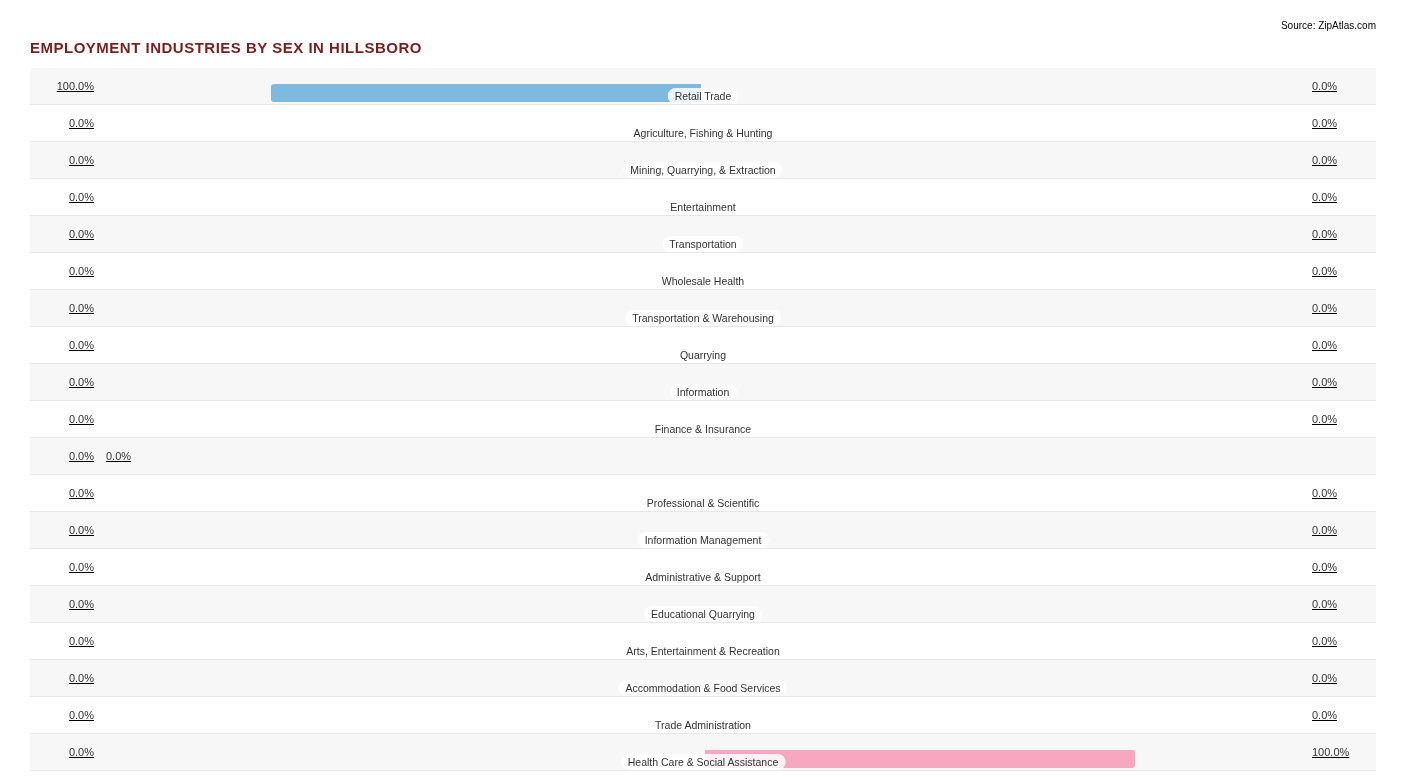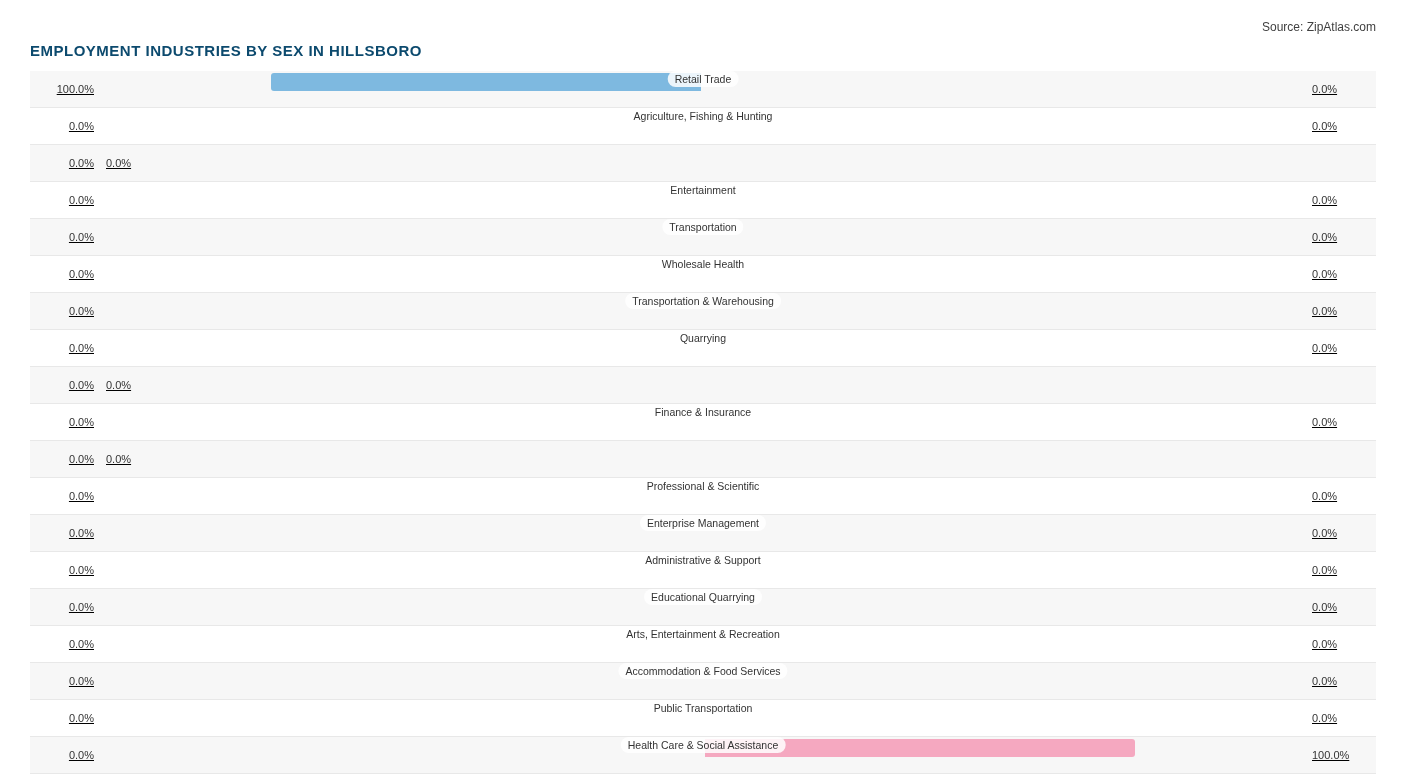--- a/index.html
+++ b/index.html
@@ -6,27 +6,27 @@
     body {
       font-family: Arial, sans-serif;
       background: #fff;
       width: 1406px;
       min-height: 777px;
       padding: 20px 30px;
     }
     .chart-title {
       font-size: 15px;
       font-weight: bold;
-      color: #0c4a6e;
+      color: #7f1d1d;
       letter-spacing: 0.5px;
       margin-bottom: 12px;
     }
     .source {
-      font-size: 12px;
-      color: #404040;
+      font-size: 10px;
+      color: #000000;
       text-align: right;
       margin-bottom: 8px;
     }
     .chart-area {
       width: 100%;
     }
     .row {
       display: flex;
       align-items: center;
       height: 37px;
@@ -41,21 +41,21 @@
       width: 70px;
       text-align: right;
       font-size: 11px;
       color: #333;
       padding-right: 6px;
       flex-shrink: 0;
     }
     .bars-container {
       flex: 1;
       display: flex;
-      align-items: flex-start;
+      align-items: flex-end;
       height: 100%;
       position: relative;
     }
     .left-bar-wrap {
       flex: 1;
       display: flex;
       justify-content: flex-end;
       align-items: center;
       height: 22px;
       padding-right: 2px;
@@ -131,20 +131,29 @@
       </div>
       <div class="label-center">Agriculture, Fishing &amp; Hunting</div>
       <div class="right-bar-wrap">
         <div class="bar-pink" style="width:0px;"></div>
       </div>
     </div>
     <div class="right-val">0.0%</div>
   </div>
       <div class="row">
     <div class="left-val">0.0%</div>
+    <div class="bars-container">
+      <div class="left-bar-wrap">
+        <div class="bar-blue" style="width:0px;"></div>
+      </div>
+      <div class="label-center">Mining, Quarrying, &amp; Extraction</div>
+      <div class="right-bar-wrap">
+        <div class="bar-pink" style="width:0px;"></div>
+      </div>
+    </div>
     <div class="right-val">0.0%</div>
   </div>
       <div class="row">
     <div class="left-val">0.0%</div>
     <div class="bars-container">
       <div class="left-bar-wrap">
         <div class="bar-blue" style="width:0px;"></div>
       </div>
       <div class="label-center">Entertainment</div>
       <div class="right-bar-wrap">
@@ -200,20 +209,29 @@
       </div>
       <div class="label-center">Quarrying</div>
       <div class="right-bar-wrap">
         <div class="bar-pink" style="width:0px;"></div>
       </div>
     </div>
     <div class="right-val">0.0%</div>
   </div>
       <div class="row">
     <div class="left-val">0.0%</div>
+    <div class="bars-container">
+      <div class="left-bar-wrap">
+        <div class="bar-blue" style="width:0px;"></div>
+      </div>
+      <div class="label-center">Information</div>
+      <div class="right-bar-wrap">
+        <div class="bar-pink" style="width:0px;"></div>
+      </div>
+    </div>
     <div class="right-val">0.0%</div>
   </div>
       <div class="row">
     <div class="left-val">0.0%</div>
     <div class="bars-container">
       <div class="left-bar-wrap">
         <div class="bar-blue" style="width:0px;"></div>
       </div>
       <div class="label-center">Finance &amp; Insurance</div>
       <div class="right-bar-wrap">
@@ -238,21 +256,21 @@
       </div>
     </div>
     <div class="right-val">0.0%</div>
   </div>
       <div class="row">
     <div class="left-val">0.0%</div>
     <div class="bars-container">
       <div class="left-bar-wrap">
         <div class="bar-blue" style="width:0px;"></div>
       </div>
-      <div class="label-center">Enterprise Management</div>
+      <div class="label-center">Information Management</div>
       <div class="right-bar-wrap">
         <div class="bar-pink" style="width:0px;"></div>
       </div>
     </div>
     <div class="right-val">0.0%</div>
   </div>
       <div class="row">
     <div class="left-val">0.0%</div>
     <div class="bars-container">
       <div class="left-bar-wrap">
@@ -303,21 +321,21 @@
       </div>
     </div>
     <div class="right-val">0.0%</div>
   </div>
       <div class="row">
     <div class="left-val">0.0%</div>
     <div class="bars-container">
       <div class="left-bar-wrap">
         <div class="bar-blue" style="width:0px;"></div>
       </div>
-      <div class="label-center">Public Transportation</div>
+      <div class="label-center">Trade Administration</div>
       <div class="right-bar-wrap">
         <div class="bar-pink" style="width:0px;"></div>
       </div>
     </div>
     <div class="right-val">0.0%</div>
   </div>
       <div class="row">
     <div class="left-val">0.0%</div>
     <div class="bars-container">
       <div class="left-bar-wrap">

